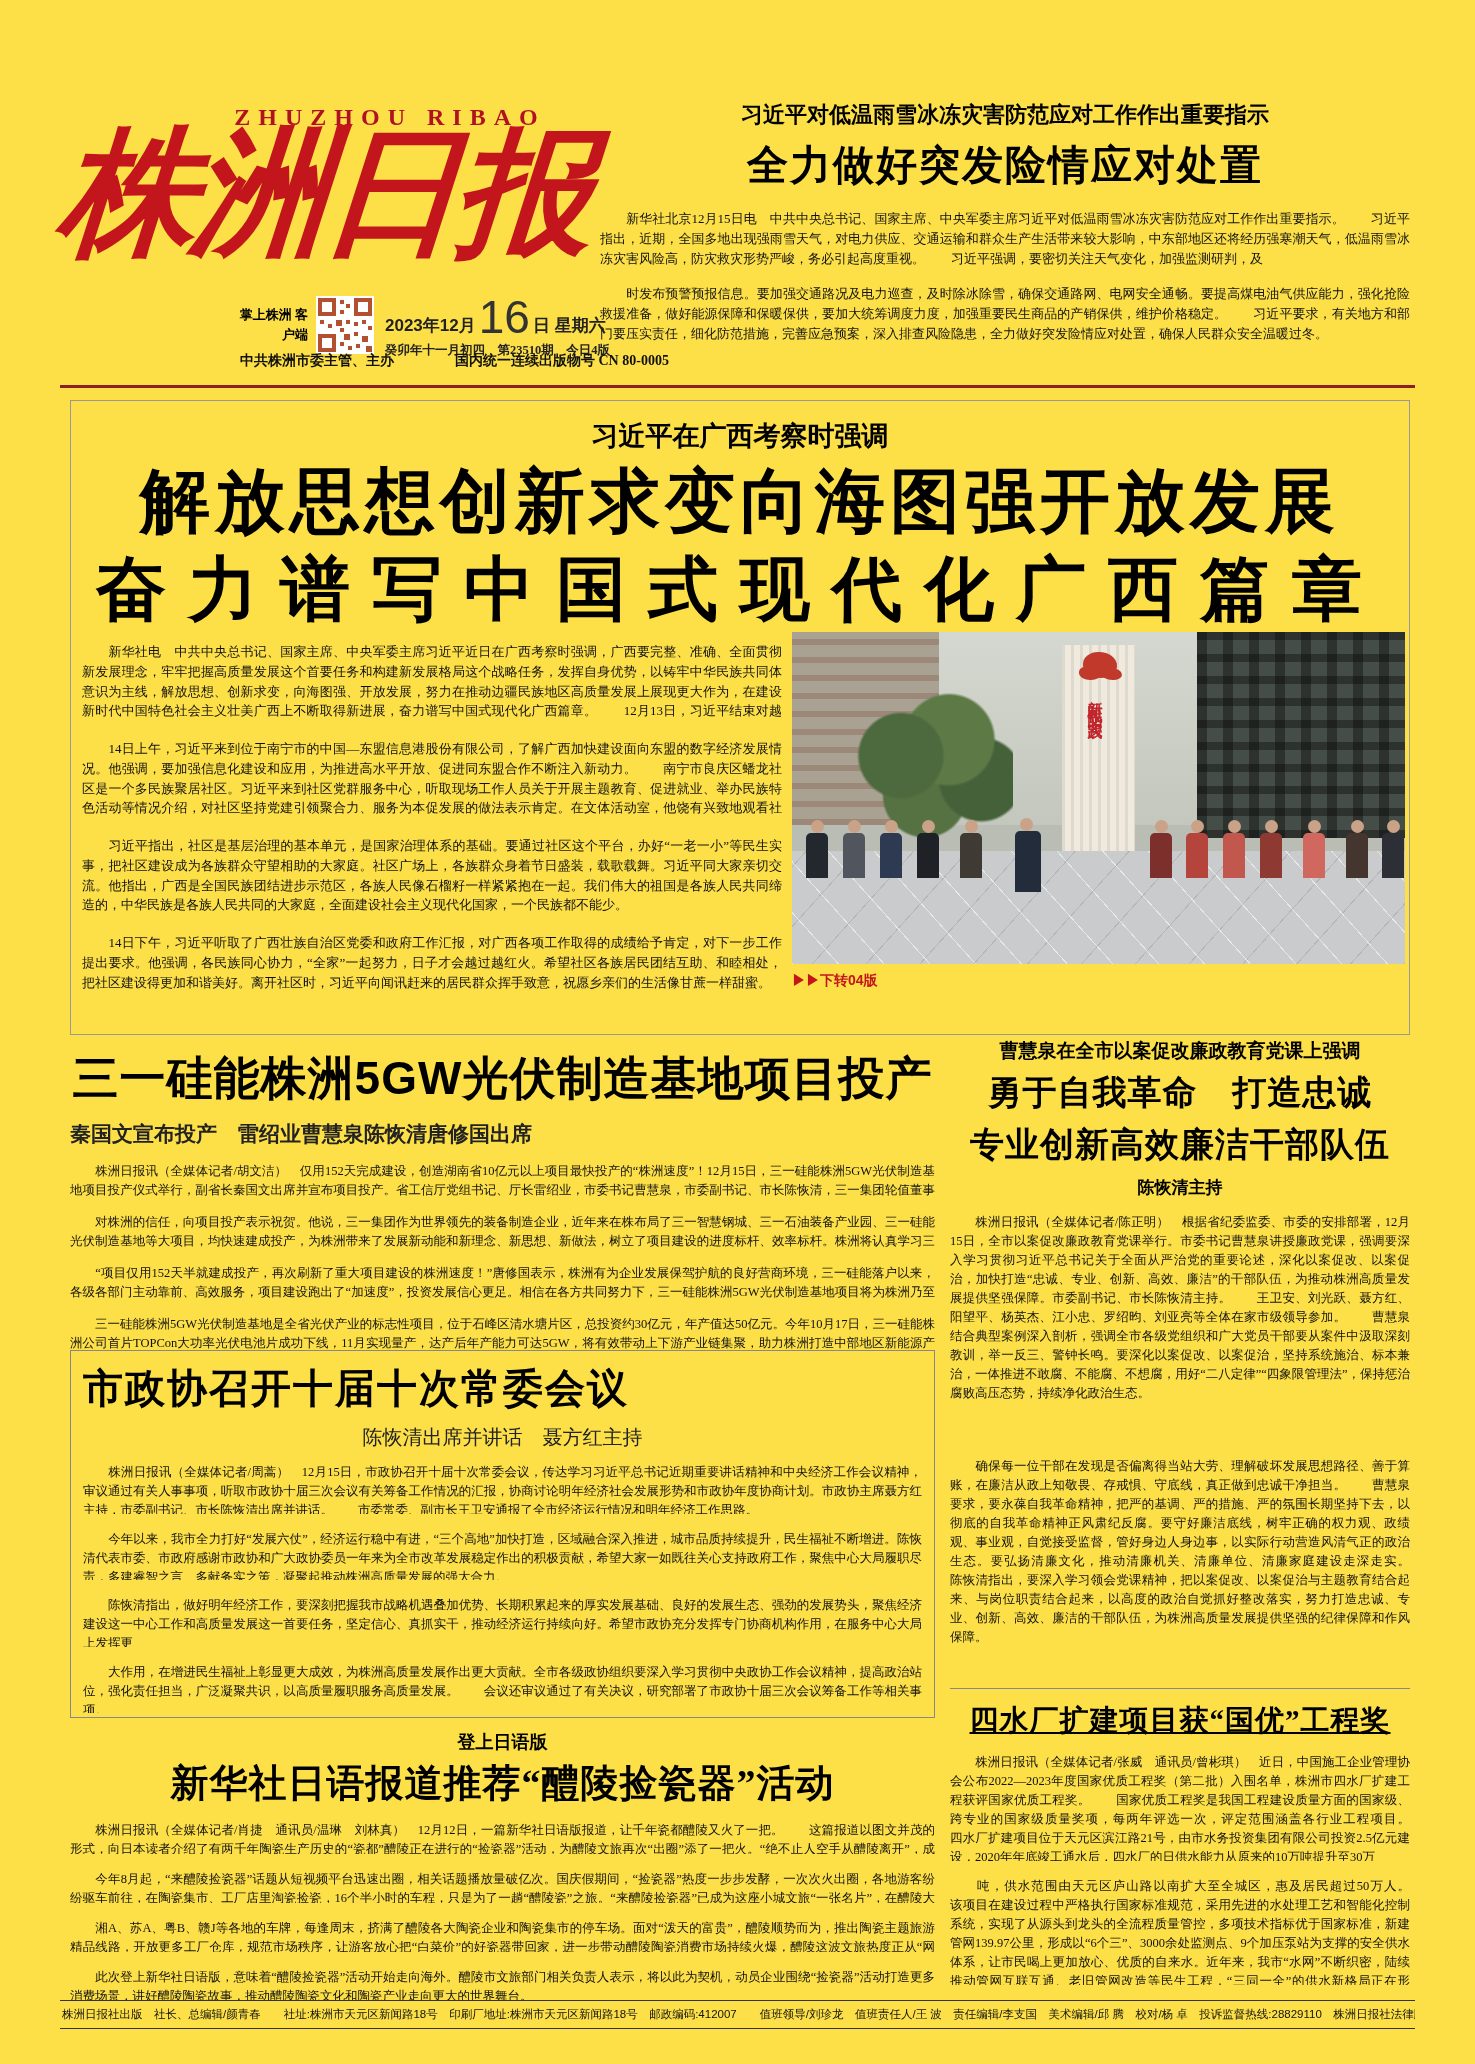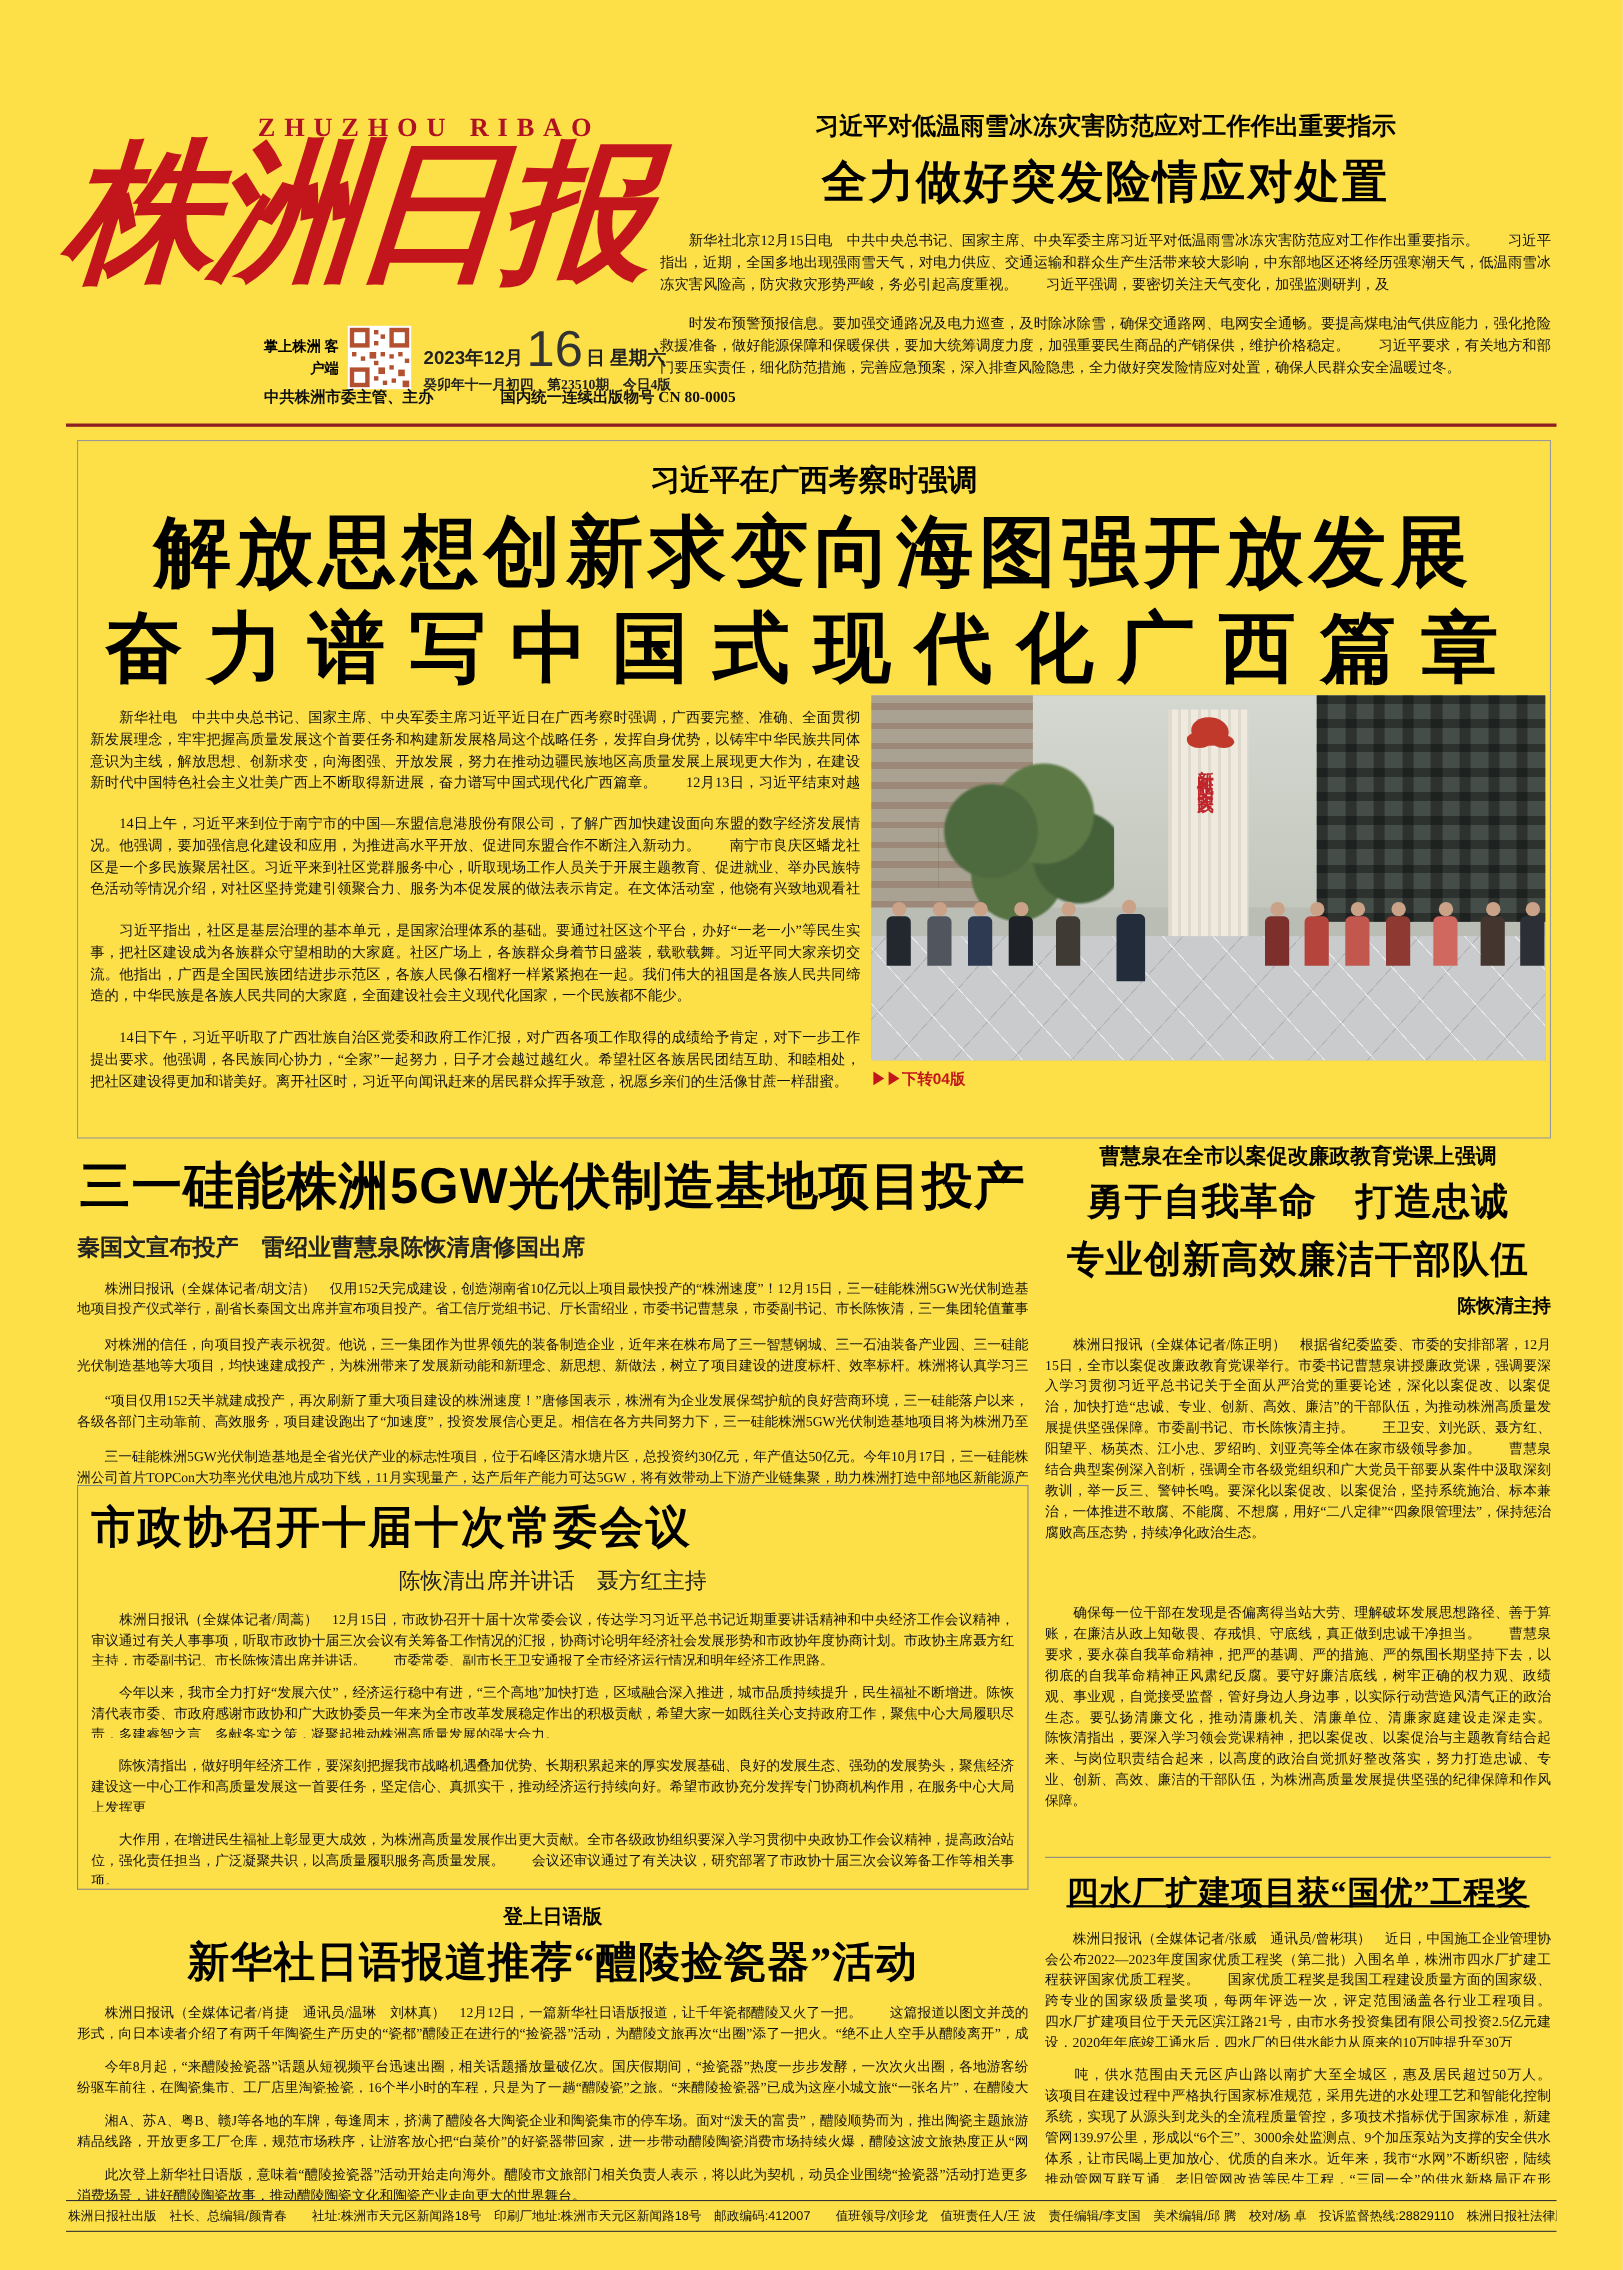--- a/index.html
+++ b/index.html
@@ -105,21 +105,21 @@
     font-family: "Liberation Sans", sans-serif; color: #222; }
   .sany .cols { margin-top: 14px; height: 188px; }
   .sany .col { font-size: 12.5px; }
 
   
   .lecture { left: 950px; top: 1038px; width: 460px; }
   .lecture .kicker { text-align: center; font-size: 19px; font-weight: 700;
     font-family: "Liberation Sans", sans-serif; }
   .lecture .h1, .lecture .h2 { text-align: center; font-family: "Liberation Sans", sans-serif;
     font-size: 34px; font-weight: 900; margin-top: 6px; letter-spacing: 1px; }
-  .lecture .subtitle { text-align: right; font-size: 17px; font-weight: 700; margin-top: 8px;
+  .lecture .subtitle { text-align: center; font-size: 17px; font-weight: 700; margin-top: 8px;
     font-family: "Liberation Sans", sans-serif; }
   .lecture .cols { margin-top: 14px; height: 472px; }
   .lecture .col { font-size: 12.5px; }
 
   
   .cppcc { left: 70px; top: 1350px; width: 865px; height: 368px; border: 1px solid #888; padding: 10px 12px; }
   .cppcc .headline { text-align: left; font-family: "Liberation Sans", sans-serif;
     font-size: 40px; font-weight: 900; letter-spacing: 2px; }
   .cppcc .subtitle { text-align: center; font-size: 20px; margin-top: 8px; color: #222;
     font-family: "Liberation Sans", sans-serif; }

